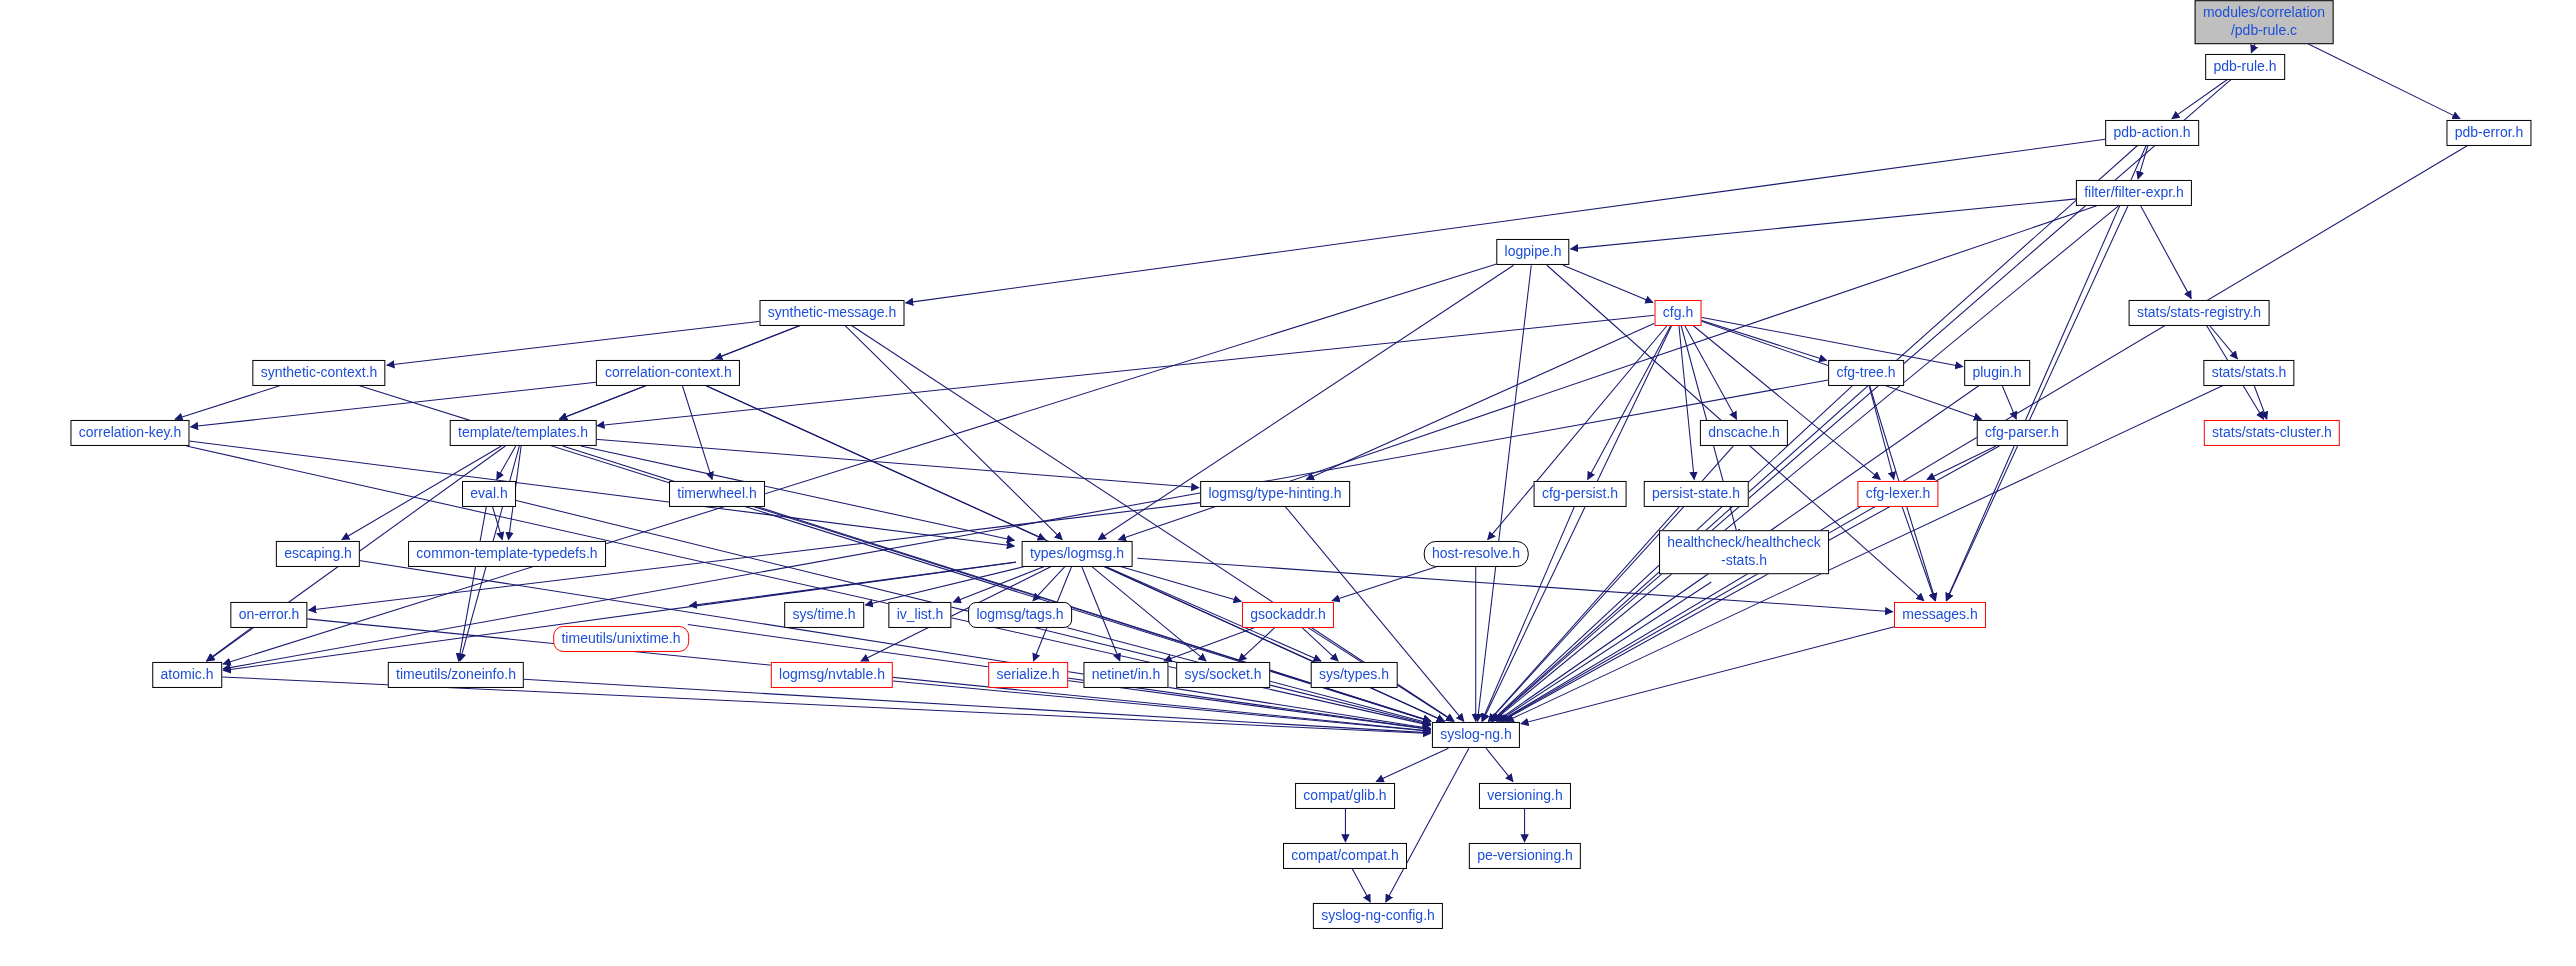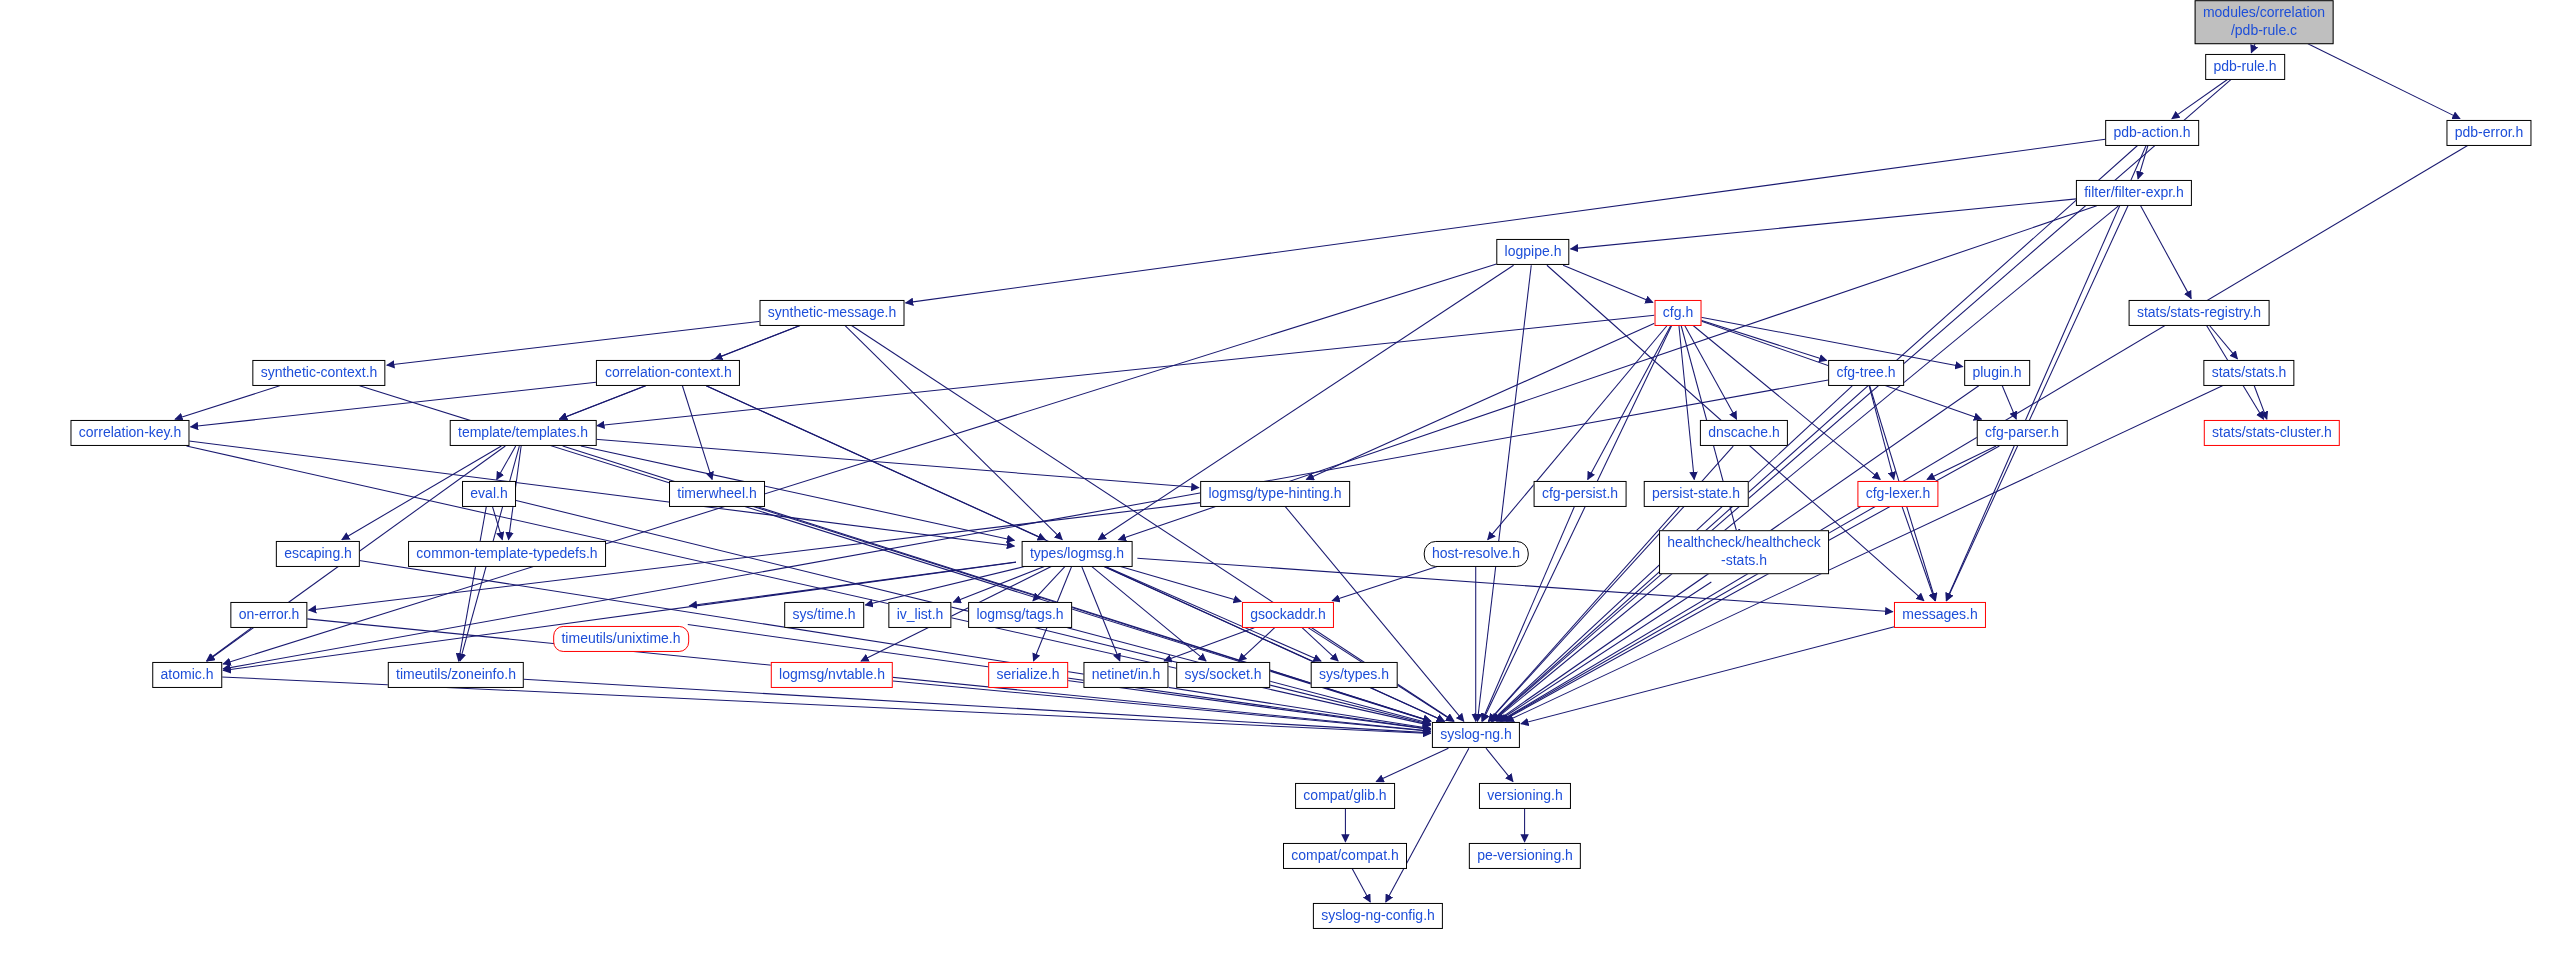--- a/index.html
+++ b/index.html
@@ -196,21 +196,21 @@
       <div class="node" title="escaping.h" style="left: 318px; top: 554px;">escaping.h</div>
       <div class="node" title="common-template-typedefs.h" style="left: 507px; top: 554px;">common-template-typedefs.h</div>
       <div class="node" title="logmsg/logmsg.h" style="left: 1077px; top: 554px;">types/logmsg.h</div>
       <div class="node" title="host-resolve.h" style="left: 1476px; top: 554px; border-radius: 12px;">host-resolve.h</div>
       <div class="node" title="healthcheck/healthcheck-stats.h" style="left: 1744px; top: 552px;">healthcheck/healthcheck
 -stats.h</div>
       <div class="node" title="on-error.h" style="left: 269px; top: 615px;">on-error.h</div>
       <div class="node truncated" title="timeutils/unixtime.h" style="left: 621px; top: 639px; border-radius: 10px;">timeutils/unixtime.h</div>
       <div class="node" title="sys/time.h" style="left: 824px; top: 615px;">sys/time.h</div>
       <div class="node" title="iv_list.h" style="left: 920px; top: 615px;">iv_list.h</div>
-      <div class="node" title="logmsg/tags.h" style="left: 1020px; top: 615px;">logmsg/tags.h</div>
+      <div class="node" title="logmsg/tags.h" style="left: 1020px; top: 615px; border-radius: 8px;">logmsg/tags.h</div>
       <div class="node truncated" title="gsockaddr.h" style="left: 1288px; top: 615px;">gsockaddr.h</div>
       <div class="node truncated" title="messages.h" style="left: 1940px; top: 615px;">messages.h</div>
       <div class="node" title="atomic.h" style="left: 187px; top: 675px;">atomic.h</div>
       <div class="node" title="timeutils/zoneinfo.h" style="left: 456px; top: 675px;">timeutils/zoneinfo.h</div>
       <div class="node truncated" title="logmsg/nvtable.h" style="left: 832px; top: 675px;">logmsg/nvtable.h</div>
       <div class="node truncated" title="serialize.h" style="left: 1028px; top: 675px;">serialize.h</div>
       <div class="node" title="netinet/in.h" style="left: 1126px; top: 675px;">netinet/in.h</div>
       <div class="node" title="sys/socket.h" style="left: 1223px; top: 675px;">sys/socket.h</div>
       <div class="node" title="sys/types.h" style="left: 1354px; top: 675px;">sys/types.h</div>
       <div class="node" title="syslog-ng.h" style="left: 1476px; top: 735px;">syslog-ng.h</div>

